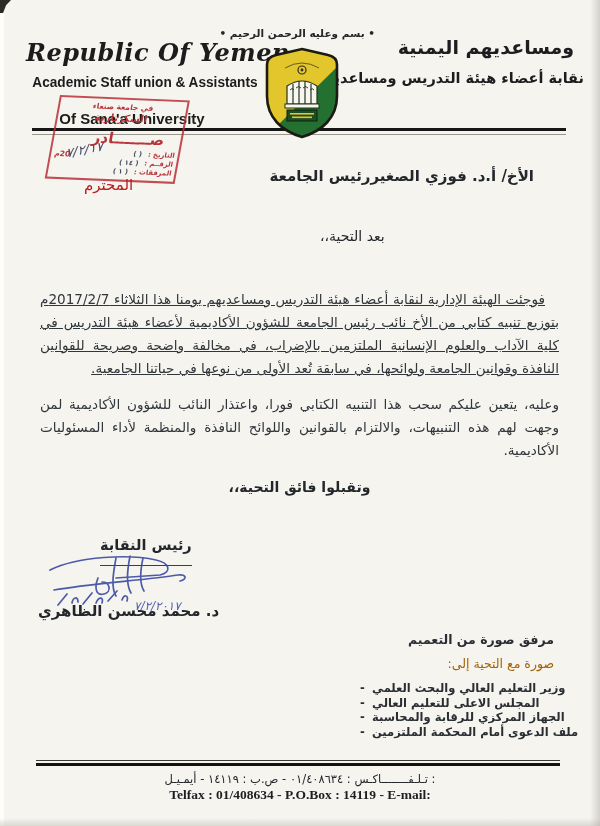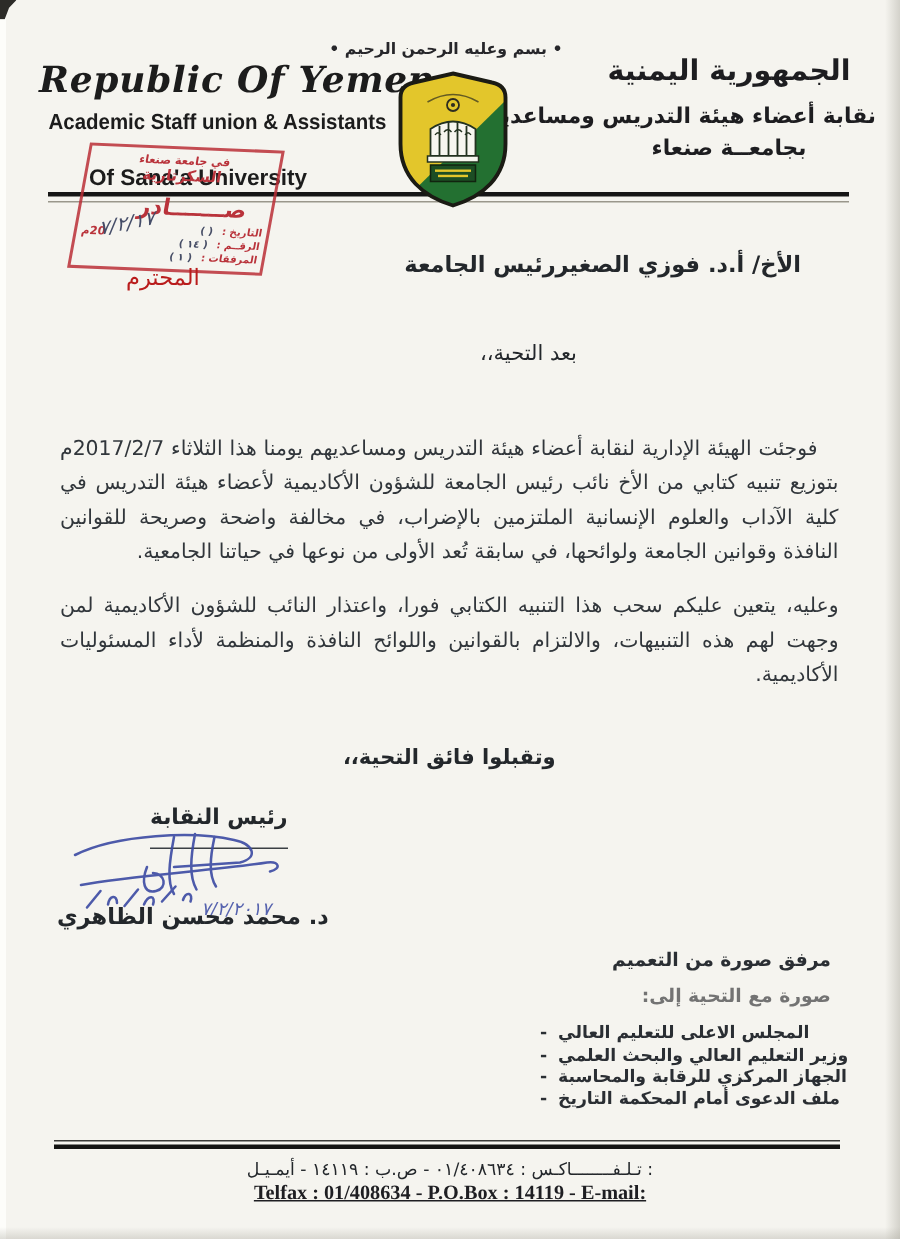--- a/index.html
+++ b/index.html
@@ -53,47 +53,47 @@
   .stamp .s-hand{position:absolute;left:14px;top:44px;transform:rotate(-14deg);
     color:#454d68;font-size:13px;font-style:italic;letter-spacing:3px;white-space:nowrap;}
 
   
   .honorific{position:absolute;left:84px;top:176px;font-size:15px;font-weight:normal;color:#b91c1c;z-index:6;}
   .recipient{position:absolute;left:302px;top:167px;width:232px;direction:rtl;
     font-size:15px;font-weight:bold;color:#23272b;display:flex;justify-content:space-between;white-space:nowrap;}
   .salutation{position:absolute;left:320px;top:228px;font-size:14px;font-weight:normal;color:#23272b;direction:rtl;}
   .body-flow{position:absolute;left:40px;top:288px;width:519px;direction:rtl;}
   .body-flow p{margin:0;text-align:justify;font-size:13.6px;line-height:23px;color:#31363b;}
-  .body-flow p.p1{text-indent:14px;}
+  .body-flow p.p1{text-indent:14px;text-decoration:underline;}
   .body-flow p.p2{margin-top:13px;}
-  .closing{margin-top:35px;text-align:center;font-size:14px;font-weight:bold;color:#23272b;}
+  .closing{margin-top:17px;text-align:center;font-size:14px;font-weight:bold;color:#23272b;}
 
   
   .sig-title{position:absolute;left:100px;top:537px;font-size:14.5px;font-weight:bold;color:#23272b;
     border-bottom:1.5px solid #3a3f44;padding-bottom:12px;direction:rtl;}
   .sig-svg{position:absolute;left:38px;top:548px;width:185px;height:66px;}
   .sig-name{position:absolute;left:38px;top:602px;font-size:15px;font-weight:bold;color:#23272b;direction:rtl;}
 
   
   .cc-note{position:absolute;left:352px;top:632px;width:202px;text-align:right;direction:rtl;
     font-size:12.5px;font-weight:bold;color:#2a2e33;}
   .cc-heading{position:absolute;left:352px;top:656px;width:202px;text-align:right;direction:rtl;
-    font-size:12.5px;font-weight:bold;color:#737373;}
+    font-size:12.5px;font-weight:normal;color:#a16207;}
   .cc-list{position:absolute;left:360px;top:681px;width:210px;direction:ltr;text-align:left;
     font-size:11.5px;font-weight:bold;color:#2a2e33;}
   .cc-item{line-height:14.7px;white-space:nowrap;}
   .cc-item .dash{display:inline-block;width:12px;}
 
   
   .ftr-rule{position:absolute;left:36px;top:760px;width:524px;height:2px;
     border-top:1px solid #3a3a38;border-bottom:3px solid #131312;}
   .ftr-ar{position:absolute;left:0;top:772px;width:600px;text-align:center;direction:ltr;
     font-size:11.5px;font-weight:normal;color:#23272b;}
   .ftr-en{position:absolute;left:0;top:787px;width:600px;text-align:center;
-    font-family:"Liberation Serif",serif;font-weight:bold;font-size:13.5px;color:#1e1e22;text-decoration:underline;}
+    font-family:"Liberation Serif",serif;font-weight:bold;font-size:13.5px;color:#1e1e22;}
 </style>
 </head>
 <body>
 
 <div class="page">
 
   <div class="hdr-en">
     <div class="l1">Republic Of Yemen</div>
     <div class="l2">Academic Staff union &amp; Assistants</div>
     <div class="l3">Of Sana'a University</div>
@@ -124,23 +124,22 @@
       <rect x="24" y="58" width="34" height="4" fill="#f7f6ef" stroke="#23321f" stroke-width="1"></rect>
 
       <rect x="26" y="64" width="30" height="11" fill="#1c4d24" stroke="#11230f" stroke-width="1"></rect>
       <rect x="29" y="67" width="24" height="1.6" fill="#e3c62b"></rect>
       <rect x="31" y="70.5" width="20" height="1.6" fill="#e3c62b"></rect>
     </g>
     <path d="M41 3 L67 9 C72 10 76 13 76 19 L76 50 C76 72 61 85 41 91 C21 85 6 72 6 50 L6 19 C6 13 10 10 15 9 Z" fill="none" stroke="#1b1b14" stroke-width="2.6"></path>
   </svg>
 
   <div class="hdr-ar">
-    <div class="country">الجمهورية اليمنية</div>
+    <div class="country">ومساعديهم اليمنية</div>
     <div class="org1">نقابة أعضاء هيئة التدريس ومساعديهم</div>
-    <div class="org2">بجامعــة صنعاء</div>
   </div>
 
   <div class="hdr-rule"></div>
   <div class="hdr-rule2"></div>
 
   <div class="stamp">
     <div class="s-line1">في جامعة صنعاء</div>
     <div class="s-line2">السكرتارية</div>
     <div class="s-issued">صـــــــادر</div>
     <div class="s-year">20م</div>
@@ -185,30 +184,30 @@
       <path d="M20 57 L29 46 M34 55 C35 49 40 48 40 54 M45 56 L54 45 M58 55 C61 48 66 49 64 55 M70 53 L79 43 M84 52 C86 46 91 47 89 53"></path>
     </g>
     <text x="96" y="62" fill="#3b4aa3" font-size="12" font-style="italic" opacity=".85">٧/٢/٢٠١٧</text>
   </svg>
   <div class="sig-name">د. محمد محسن الظاهري</div>
 
   <div class="cc-note">مرفق صورة من التعميم</div>
   <div class="cc-heading">صورة مع التحية إلى:</div>
   <div class="cc-list">
     <div class="cc-item">
+      <span class="dash">-</span><span>وزير التعليم العالي والبحث العلمي</span>
+    </div>
+    <div class="cc-item">
       <span class="dash">-</span><span>المجلس الاعلى للتعليم العالي</span>
     </div>
     <div class="cc-item">
-      <span class="dash">-</span><span>وزير التعليم العالي والبحث العلمي</span>
-    </div>
-    <div class="cc-item">
       <span class="dash">-</span><span>الجهاز المركزي للرقابة والمحاسبة</span>
     </div>
     <div class="cc-item">
-      <span class="dash">-</span><span>ملف الدعوى أمام المحكمة التاريخ</span>
+      <span class="dash">-</span><span>ملف الدعوى أمام المحكمة الملتزمين</span>
     </div>
   </div>
 
   <div class="ftr-rule"></div>
   <div class="ftr-ar">تـلـفــــــــاكـس : ٠١/٤٠٨٦٣٤ - ص.ب : ١٤١١٩ - أيمـيـل :</div>
   <div class="ftr-en">Telfax : 01/408634 - P.O.Box : 14119 - E-mail:</div>
 
   <div class="edge-left"></div>
   <div class="edge-right"></div>
   <div class="edge-bottom"></div>

